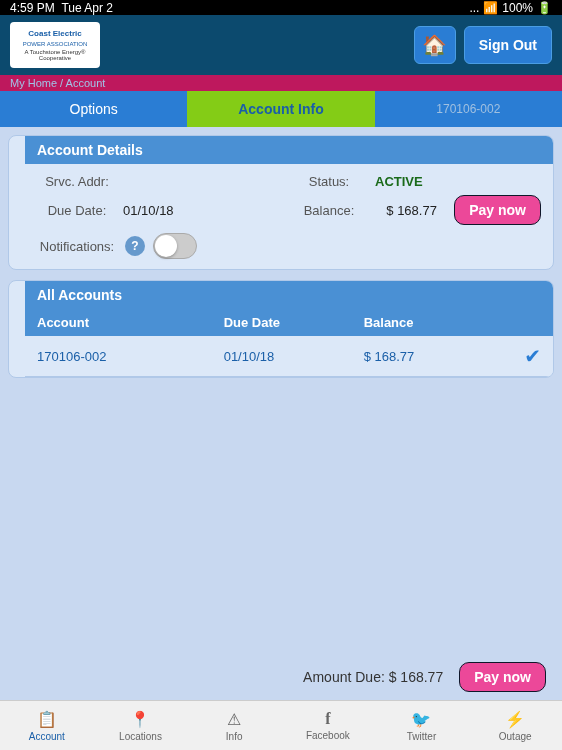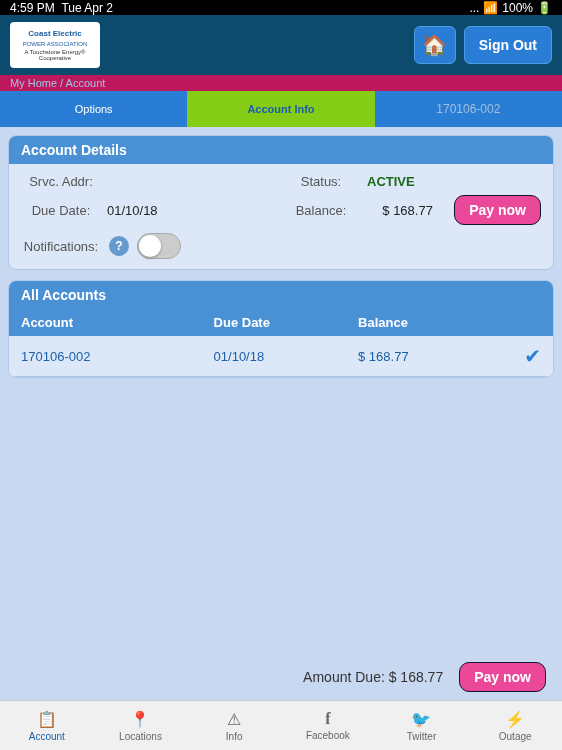--- a/index.html
+++ b/index.html
@@ -103,21 +103,21 @@
       background: #2a7dd4;
       display: flex;
       height: 36px;
     }
     .tab-item {
       flex: 1;
       display: flex;
       align-items: center;
       justify-content: center;
       color: white;
-      font-size: 11px;
+      font-size: 14px;
       font-weight: 500;
       cursor: pointer;
       position: relative;
     }
     .tab-item.active {
       background: #84cc16;
       color: #1a5fa8;
       font-weight: 600;
     }
     .tab-item:last-child {
@@ -133,20 +133,21 @@
       overflow: hidden;
     }
 
     
     .card {
       background: #dce8f8;
       border-radius: 8px;
       border: 1px solid #b0c8e8;
       margin-bottom: 10px;
       overflow: hidden;
+      padding-left: 16px;
     }
     .card-header {
       background: #4a90d4;
       color: white;
       padding: 6px 12px;
       font-size: 14px;
       font-weight: 600;
     }
     .card-body {
       padding: 10px 12px;

